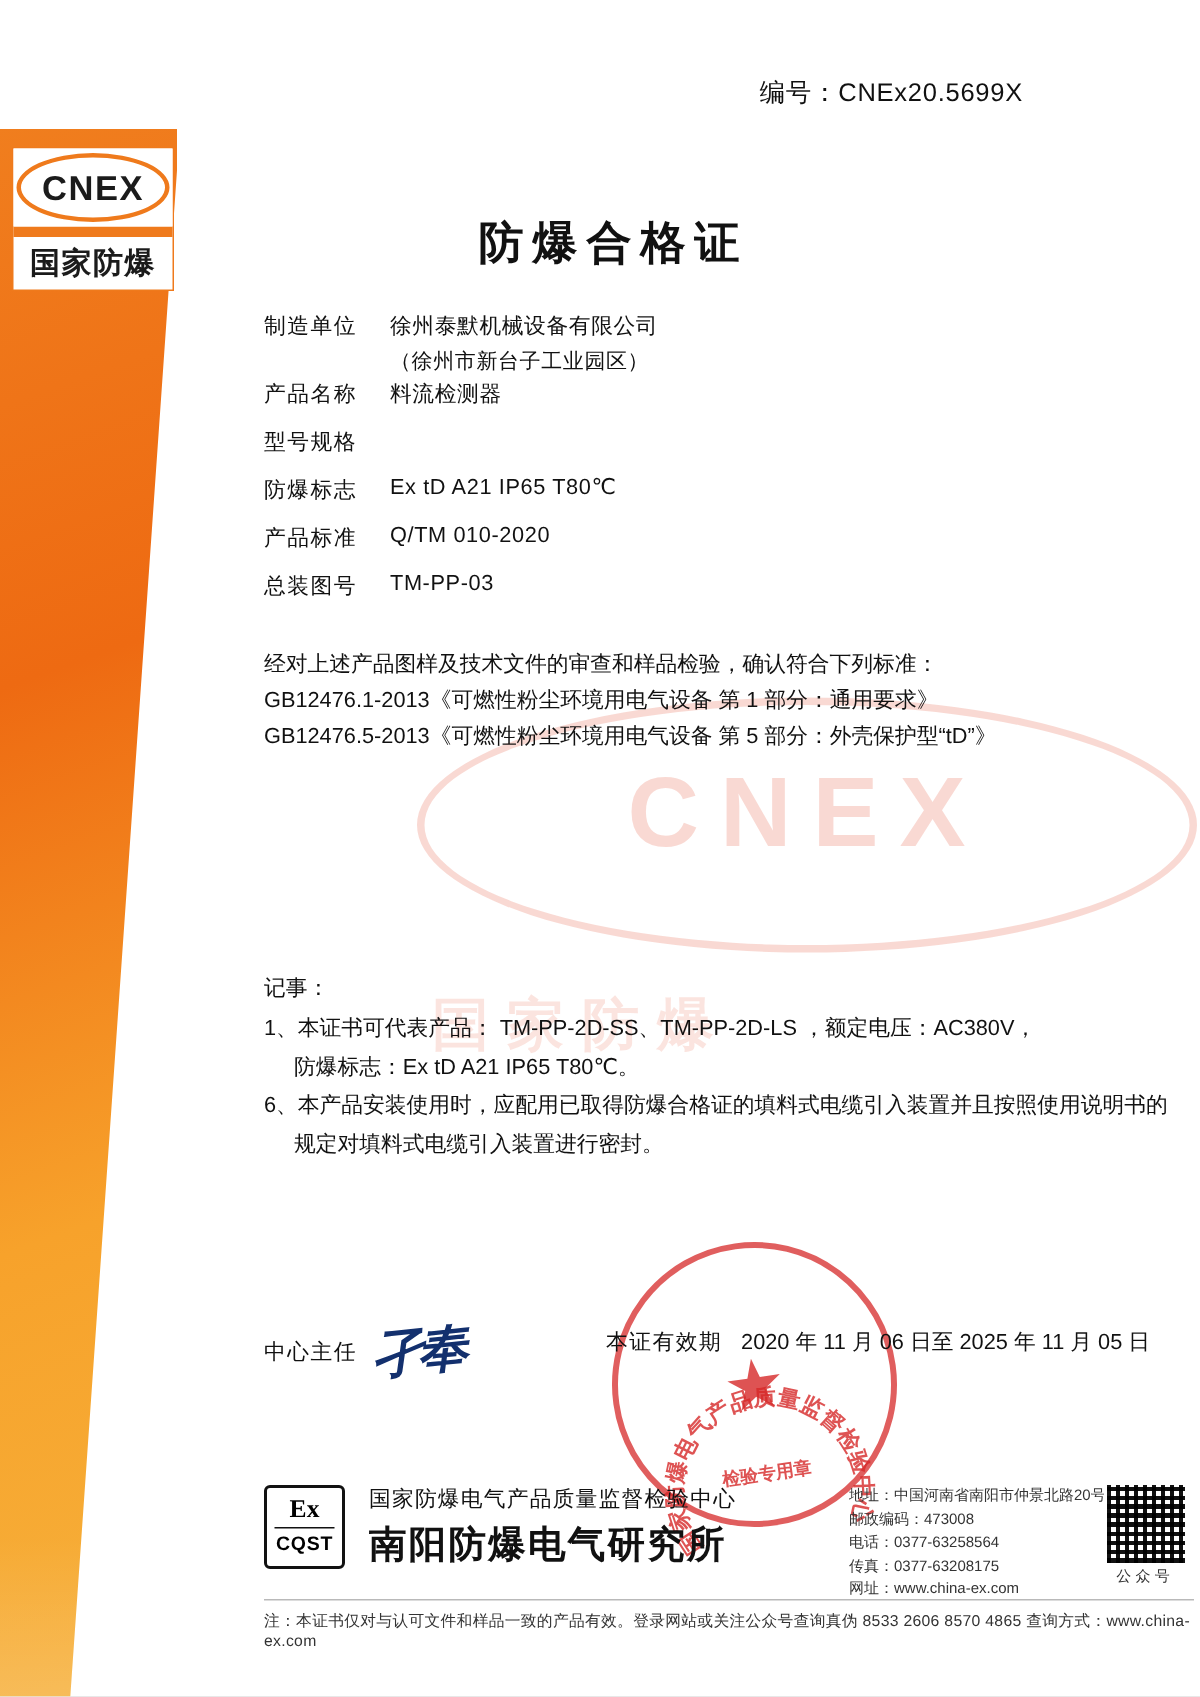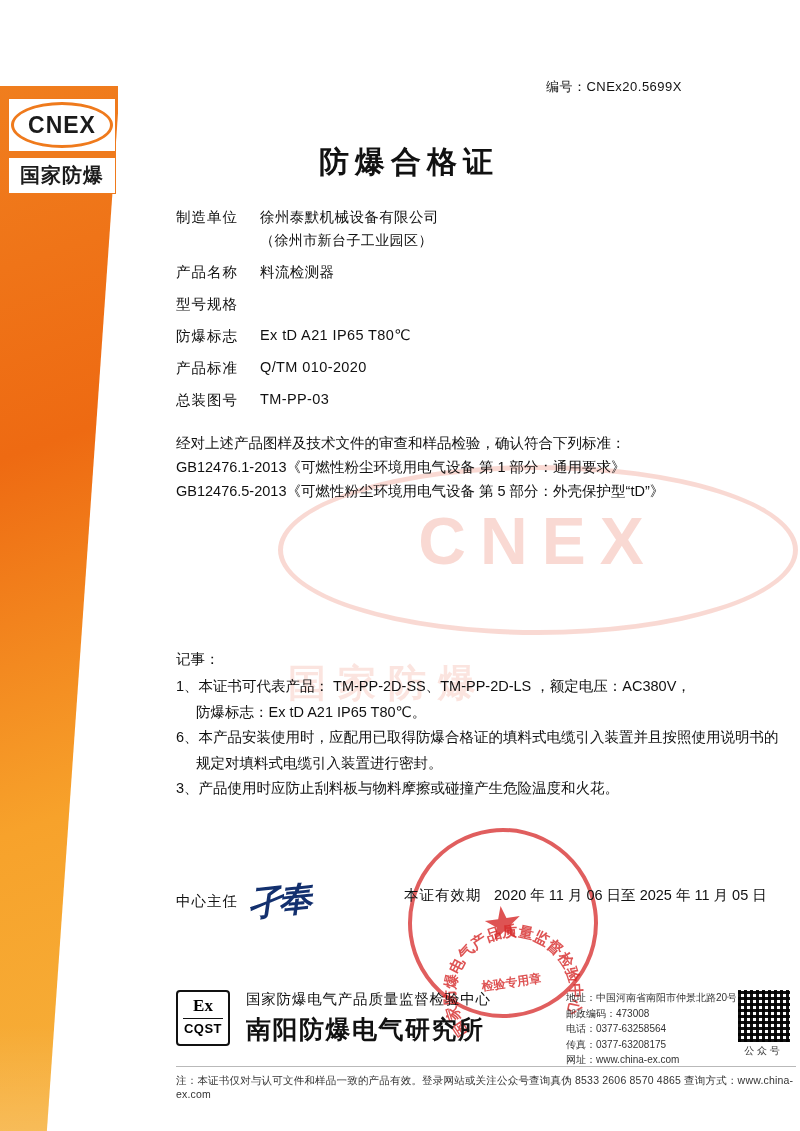--- a/index.html
+++ b/index.html
@@ -119,24 +119,23 @@
     position: absolute;
     left: 118px;
     top: 0;
     width: 682px;
     height: 1131px;
   }
   .doc-no {
     position: absolute;
     right: 118px;
     top: 50px;
-    font-size: 13px;
+    font-size: 17px;
     color: #111;
     letter-spacing: .5px;
-    margin-top: 28px;
   }
   .title {
     position: absolute;
     left: 0;
     right: 100px;
     top: 142px;
     text-align: center;
     font-size: 30px;
     font-weight: bold;
     letter-spacing: 6px;
@@ -200,21 +199,21 @@
   }
   .field-value {
     flex: 1;
     letter-spacing: .4px;
   }
   .field-sub {
     margin-left: 84px;
     font-size: 14px;
     color: #111;
     margin-top: -8px;
-    margin-bottom: 13px;
+    margin-bottom: 3px;
     letter-spacing: .4px;
   }
   
   .standards {
     position: absolute;
     left: 58px;
     top: 432px;
     width: 610px;
     font-size: 14.5px;
     color: #111;
@@ -479,21 +478,20 @@
       <div>GB12476.1-2013《可燃性粉尘环境用电气设备  第 1 部分：通用要求》</div>
       <div>GB12476.5-2013《可燃性粉尘环境用电气设备  第 5 部分：外壳保护型“tD”》</div>
     </div>
 
     <div class="notes">
       <div class="notes-title">记事：</div>
       <div class="note-item">1、本证书可代表产品：  TM-PP-2D-SS、TM-PP-2D-LS ，额定电压：AC380V，</div>
       <div class="note-item note-indent">防爆标志：Ex tD A21 IP65 T80℃。</div>
       <div class="note-item">6、本产品安装使用时，应配用已取得防爆合格证的填料式电缆引入装置并且按照使用说明书的</div>
       <div class="note-item note-indent">规定对填料式电缆引入装置进行密封。</div>
-      <div class="note-item">3、产品使用时应防止刮料板与物料摩擦或碰撞产生危险温度和火花。</div>
     </div>
 
     <div class="stamp">
       <div class="stamp-text">
         <span style="transform: rotate(-115deg) translateX(-50%);">国</span>
         <span style="transform: rotate(-100deg) translateX(-50%);">家</span>
         <span style="transform: rotate(-85deg) translateX(-50%);">防</span>
         <span style="transform: rotate(-70deg) translateX(-50%);">爆</span>
         <span style="transform: rotate(-55deg) translateX(-50%);">电</span>
         <span style="transform: rotate(-40deg) translateX(-50%);">气</span>

